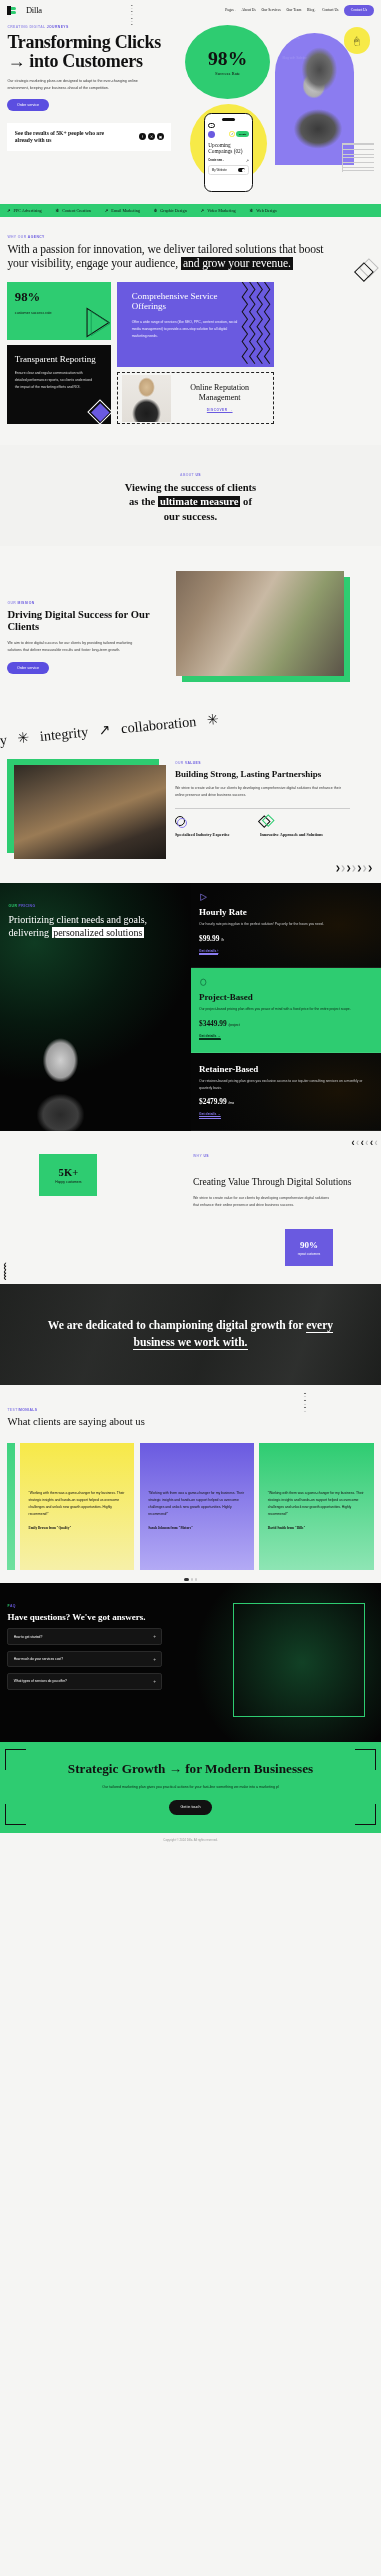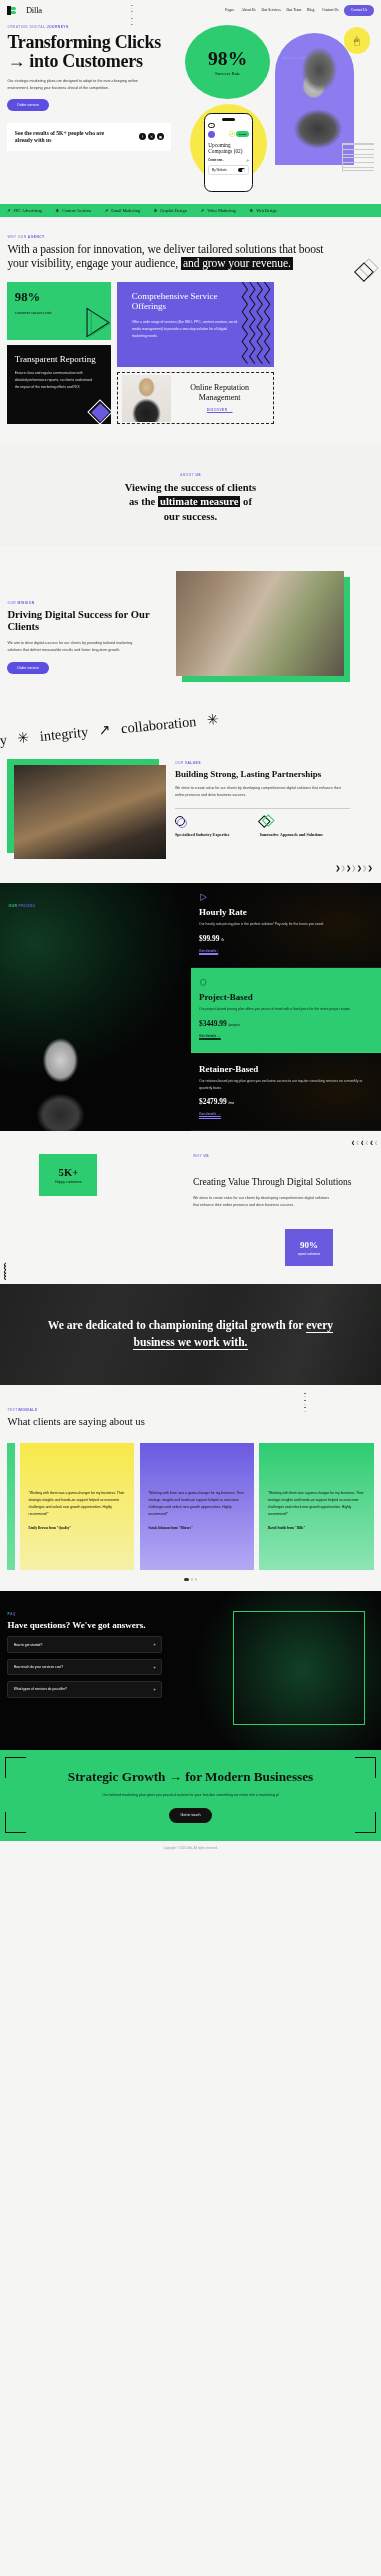--- a/index.html
+++ b/index.html
@@ -213,21 +213,21 @@
   .t-card p { font-size:3.4px; line-height:2.05; }
   .t-card .who { font-family:"Liberation Serif", serif; font-size:3.4px; font-weight:700; margin-top:8.5px;}
   .t-yellow { background:linear-gradient(#f7e948,#f6f0a8); }
   .t-purple { background:linear-gradient(#6a5ae0,#b3aaf5); }
   .t-green { background:linear-gradient(#2ecc71,#8ee5b4); }
   .dots { display:flex; gap:2.1px; justify-content:center; margin-top:8.5px;}
   .dots i { width:2.1px; height:2.1px; border-radius:50%; background:#ccc; }
   .dots i.on { background:#333; width:5.3px; border-radius:1.6px;}
 
   
-  .faq { margin-top:10px; background:#050505; color:#fff; padding:21px 7.4px 23px 7.4px; position:relative; min-height:159px; overflow:hidden;}
+  .faq { margin-top:2px; background:#050505; color:#fff; padding:21px 7.4px 23px 7.4px; position:relative; min-height:159px; overflow:hidden;}
   .faq-glow { position:absolute; right:-32px; top:-21px; width:222px; height:201px; border-radius:50%;
      background:radial-gradient(circle, rgba(46,204,113,.30) 0%, rgba(46,204,113,.07) 52%, rgba(0,0,0,0) 72%);}
   .faq-frame { position:absolute; right:16px; top:20px; width:132px; height:114px; border:0.8px solid #2ecc71;}
   .faq-left { position:relative; width:175px;}
   .faq-left .eyebrow { color:#2ecc71; }
   .faq-left h2 { font-family:"Liberation Serif", serif; font-size:9px; line-height:1.2; font-weight:700; margin-top:4.2px;}
   .q { margin-top:5.8px; background:#141414; border:0.5px solid #2a2a2a; border-radius:2.1px; padding:4.8px 5.3px; display:flex; align-items:center; font-size:3.3px; width:155px;}
   .q .plus { margin-left:auto; font-size:4.8px; color:#bbb;}
 
   
@@ -479,20 +479,21 @@
     <b>❯</b>
     <b>❯</b>
     <b>❯</b>
     <b>❯</b>
     <b>❯</b>
 </div>
 
 <section class="pricing">
   <div class="pr-left">
     <div class="eyebrow"><span>OUR </span><b>PRICING</b></div>
+    <h2><span>Prioritizing client needs and goals, delivering </span><span class="hl2">personalized solutions</span></h2>
     <div class="pr-face"></div>
   </div>
   <div class="pr-right">
     <div class="plan dark">
       <svg class="pic" viewBox="0 0 16 16">
           <polygon points="3,2 14,8 3,14" fill="none" stroke="#8b7cf0" stroke-width="1.2"></polygon>
         </svg>
       <h3>Hourly Rate</h3>
       <p>Our hourly rate pricing plan is the perfect solution! Pay only for the hours you need.</p>
       <div class="price"><span>$99.99</span> <small>/h</small></div>

